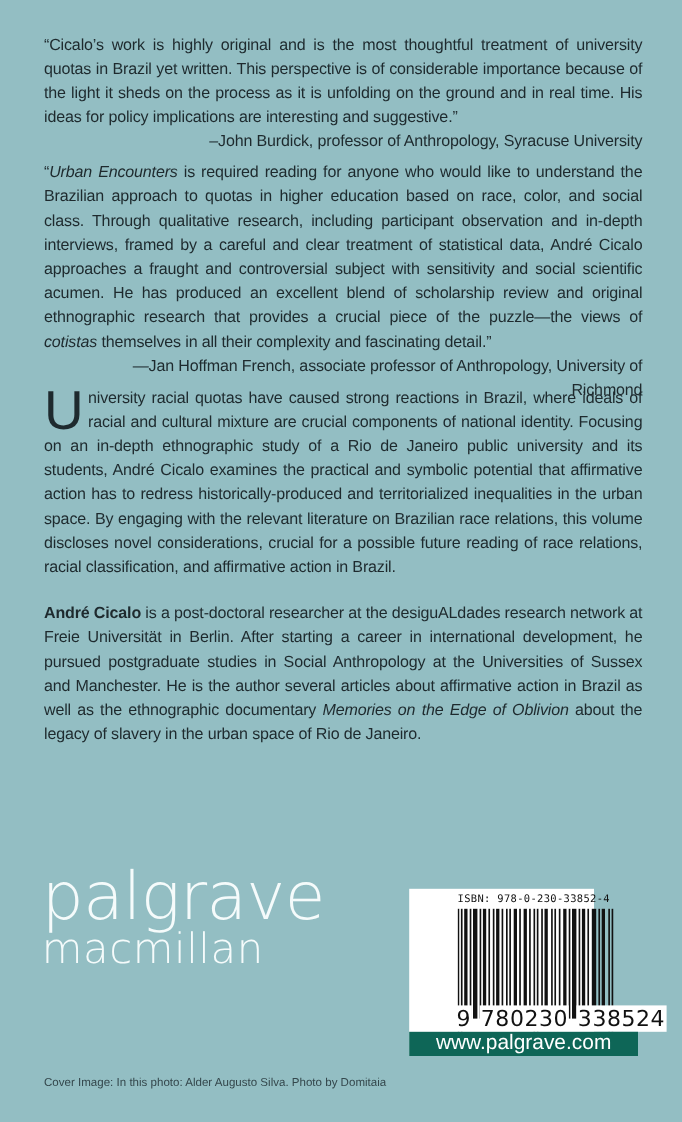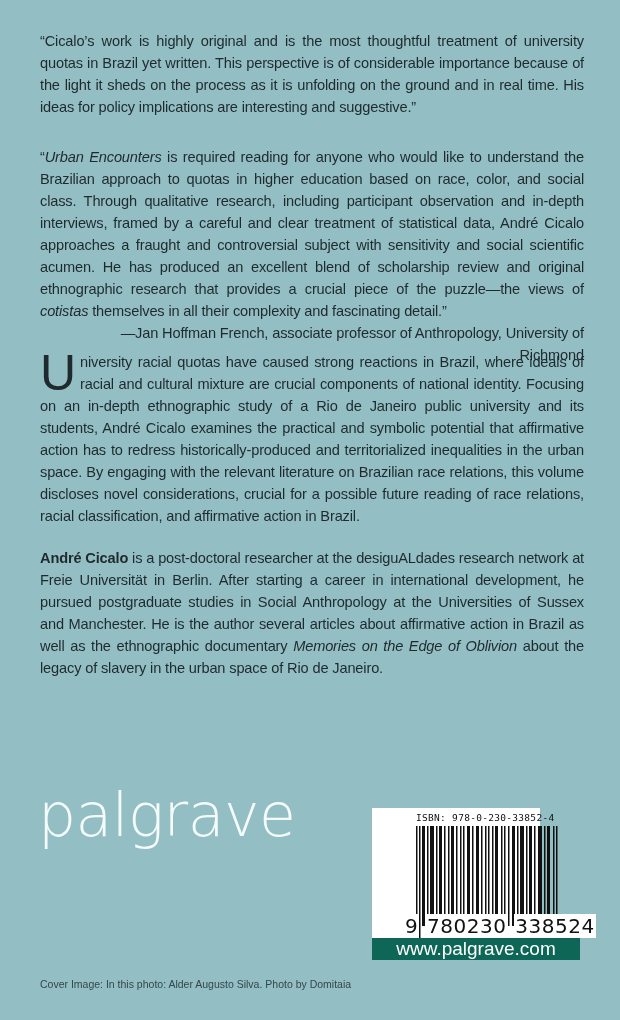--- a/index.html
+++ b/index.html
@@ -51,54 +51,56 @@
     background: #ffffff;
   }
   .isbn-top {
     position: absolute; left: 44px; top: 4px;
     font-family: "DejaVu Sans Mono", monospace;
     font-size: 9.5px; letter-spacing: 0.3px; color: #111;
     white-space: nowrap;
   }
   .bars { position: absolute; left: 44px; top: 18px; width: 146px; height: 112px; }
   .isbn-digits {
-    position: absolute; left: 32px; top: 106px;
+    position: absolute; left: 42px; top: 106px;
     font-family: "DejaVu Sans", sans-serif;
     font-size: 20px; color: #111; white-space: nowrap; letter-spacing: 0.5px;
   }
   .isbn-digits span { background: #fff; padding: 0 1px; }
   .url-band {
     position: absolute; left: 0; top: 130px; width: 208px; height: 22px;
     background: #0e6657;
     color: #ffffff; text-align: center;
     font-size: 19px; line-height: 22px;
   }
 </style>
 </head>
 <body>
 
 <div class="block justify" id="quote1">
   <span>“Cicalo’s work is highly original and is the most thoughtful treatment of university quotas in Brazil yet written. This perspective is of considerable importance because of the light it sheds on the process as it is unfolding on the ground and in real time. His ideas for policy implications are interesting and suggestive.”</span>
+  <span class="attr">–John Burdick, professor of Anthropology, Syracuse University</span>
 </div>
 
 <div class="block justify" id="quote2">
   <span>“</span><em>Urban Encounters</em><span> is required reading for anyone who would like to understand the Brazilian approach to quotas in higher education based on race, color, and social class. Through qualitative research, including participant observation and in-depth interviews, framed by a careful and clear treatment of statistical data, André Cicalo approaches a fraught and controversial subject with sensitivity and social scientific acumen. He has produced an excellent blend of scholarship review and original ethnographic research that provides a crucial piece of the puzzle—the views of </span><em>cotistas</em><span> themselves in all their complexity and fascinating detail.”</span>
   <span class="attr indent">—Jan Hoffman French, associate professor of Anthropology, University of Richmond</span>
 </div>
 
 <div class="block justify" id="blurb">
   <span class="dropcap">U</span><span>niversity racial quotas have caused strong reactions in Brazil, where ideals of racial and cultural mixture are crucial components of national identity. Focusing on an in-depth ethnographic study of a Rio de Janeiro public university and its students, André Cicalo examines the practical and symbolic potential that affirmative action has to redress historically-produced and territorialized inequalities in the urban space. By engaging with the relevant literature on Brazilian race relations, this volume discloses novel considerations, crucial for a possible future reading of race relations, racial classification, and affirmative action in Brazil.</span>
 </div>
 
 <div class="block justify" id="bio">
   <strong>André Cicalo</strong><span> is a post-doctoral researcher at the desiguALdades research network at Freie Universität in Berlin. After starting a career in international development, he pursued postgraduate studies in Social Anthropology at the Universities of Sussex and Manchester. He is the author several articles about affirmative action in Brazil as well as the ethnographic documentary </span><em>Memories on the Edge of Oblivion</em><span> about the legacy of slavery in the urban space of Rio de Janeiro.</span>
 </div>
 
 <div class="logo">
   <span class="l1">palgrave</span>
+  <span class="l2">macmillan</span>
 </div>
 
 <div class="credits">
   <div>Cover Image: In this photo: Alder Augusto Silva. Photo by Domitaia</div>
 </div>
 
 <div class="barcode-box">
   <div class="isbn-top">ISBN: 978-0-230-33852-4</div>
   <svg class="bars" viewBox="0 0 146 112" preserveAspectRatio="none">
     <g fill="#111">

